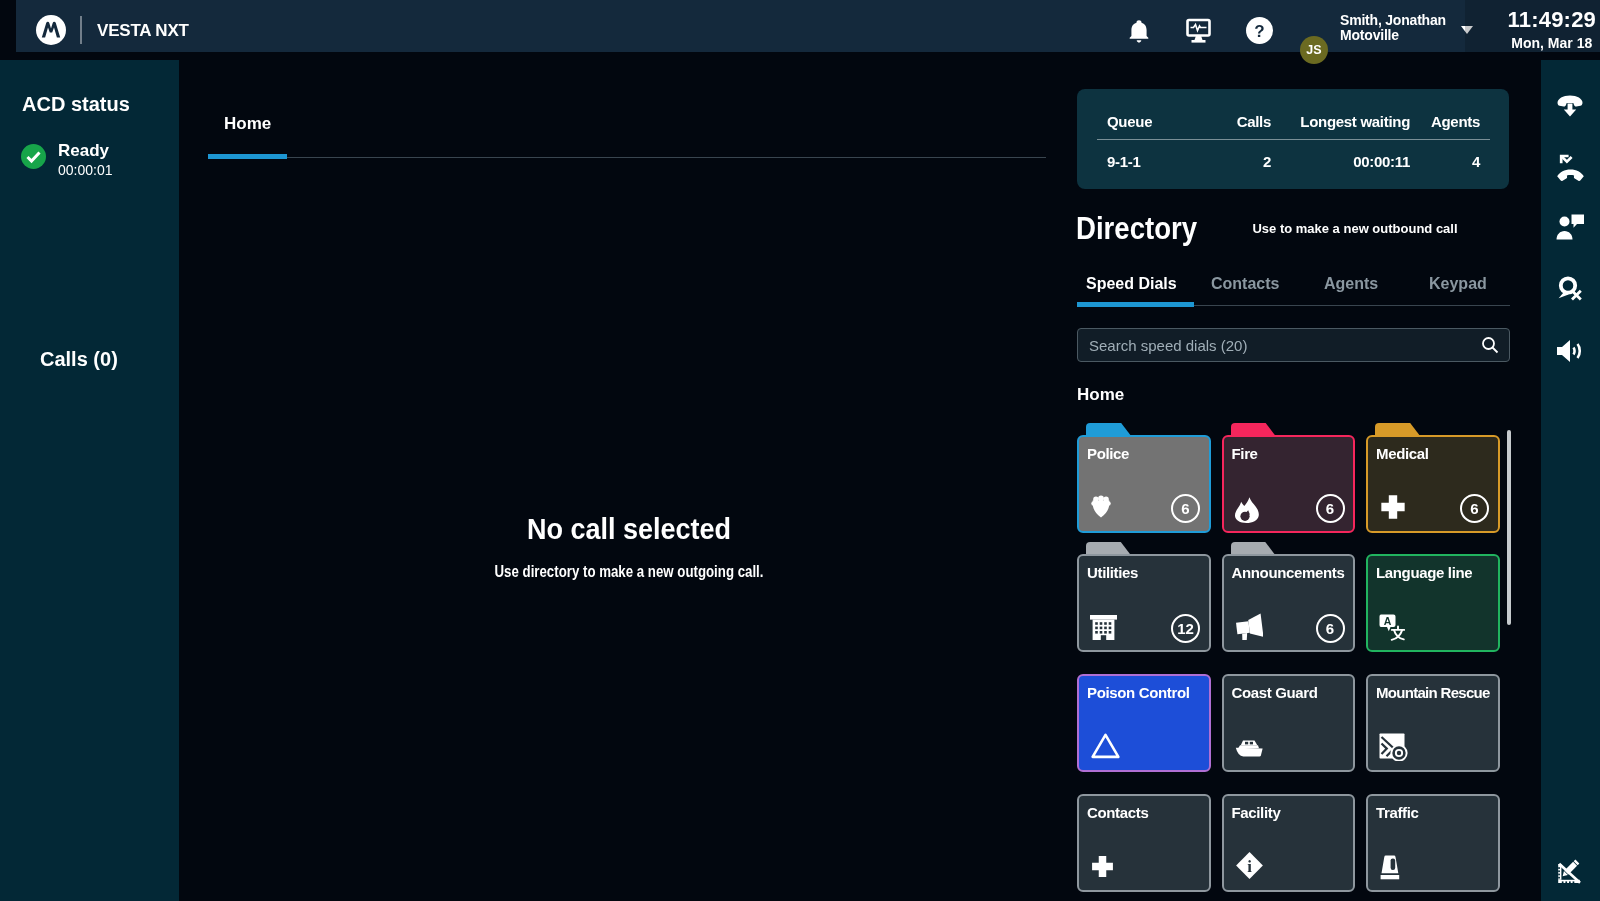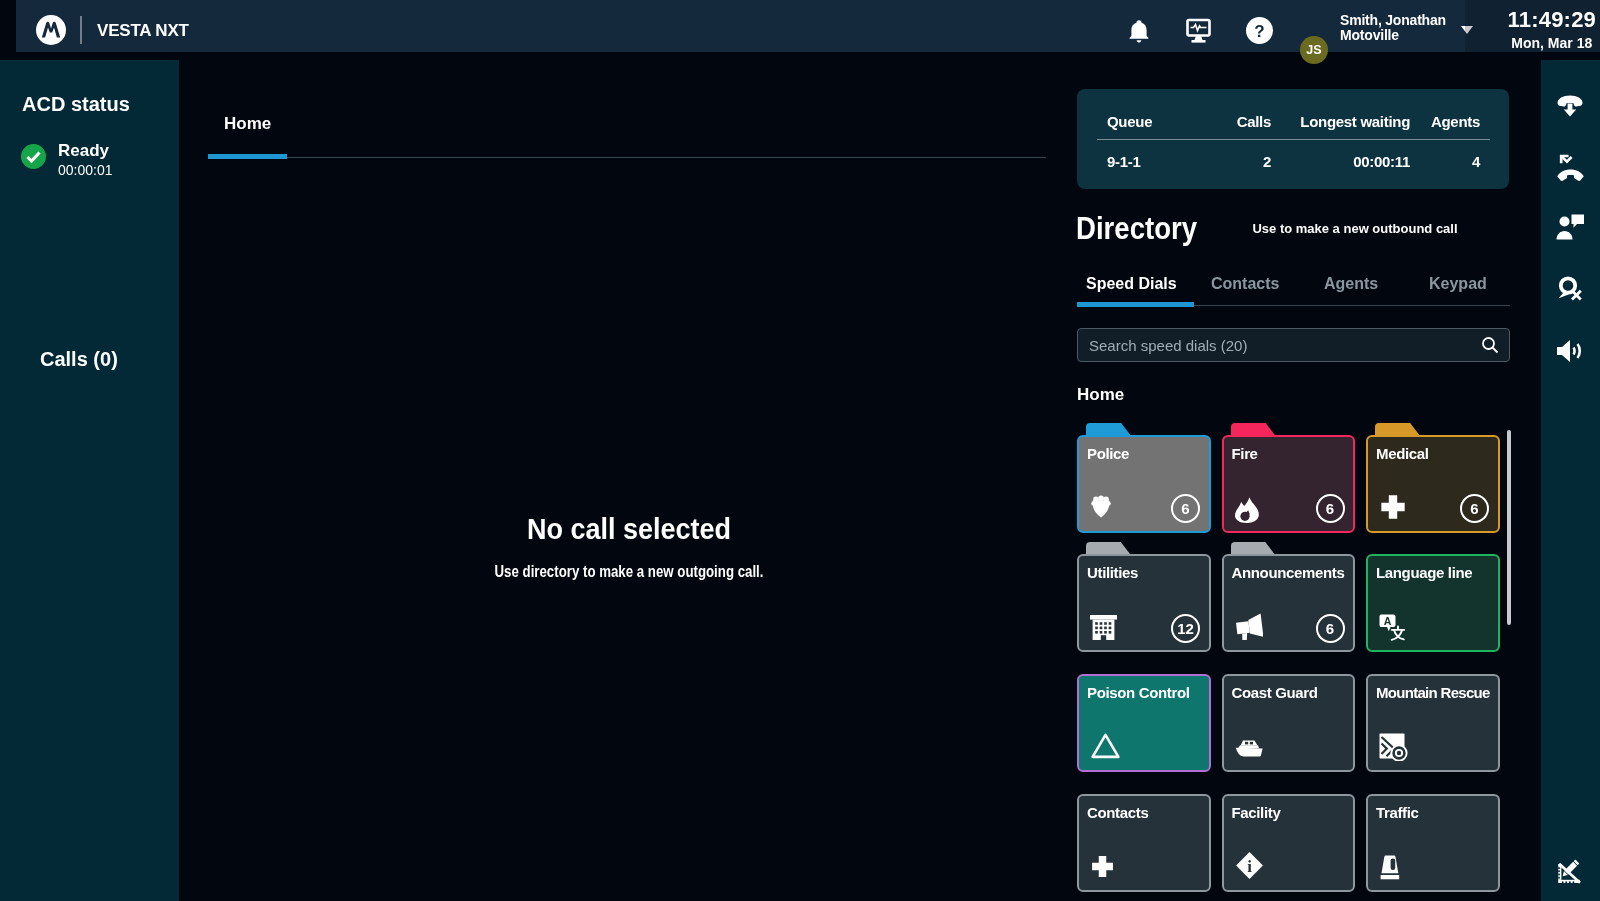--- a/index.html
+++ b/index.html
@@ -246,21 +246,21 @@
     <text x="8.5" y="10.8" text-anchor="middle" font-family="Liberation Sans" font-size="10.5" font-weight="bold" fill="#12342c">A</text>
     <g stroke="#fff" stroke-width="1.9" fill="none" stroke-linecap="round">
       <path d="M19 14.8 v-2.4"></path>
       <path d="M12.8 15.9 H25.3"></path>
       <path d="M15 15.9 C16.3 20.5 20.3 24.3 24.8 25.4"></path>
       <path d="M23.2 15.9 C21.7 20.8 17.5 24.8 12.7 25.9"></path>
     </g>
   </svg>
 </div>
 
-<div class="card" style="left:1077px;top:674px;border-color:#b06fd4;background:#0f766e;">
+<div class="card" style="left:1077px;top:674px;border-color:#b06fd4;background:#1d4ed8;">
   <div class="t">Poison Control</div>
   <svg class="ic" style="bottom:10px" width="31" height="28" viewBox="0 0 27 25">
     <path d="M13.5 2.6 L25 22.2 H2 Z" fill="none" stroke="#fff" stroke-width="2.3" stroke-linejoin="round"></path>
   </svg>
 </div>
 <div class="card" style="left:1221.5px;top:674px;">
   <div class="t">Coast Guard</div>
   <svg class="ic" style="bottom:13px" width="28" height="17" viewBox="0 0 28 17" fill="#fff">
     <path d="M8 0.5 H19.5 L22.3 5.2 H5.8 Z"></path>
     <rect x="10" y="1.8" width="3.2" height="2.6" fill="#26323a"></rect>

